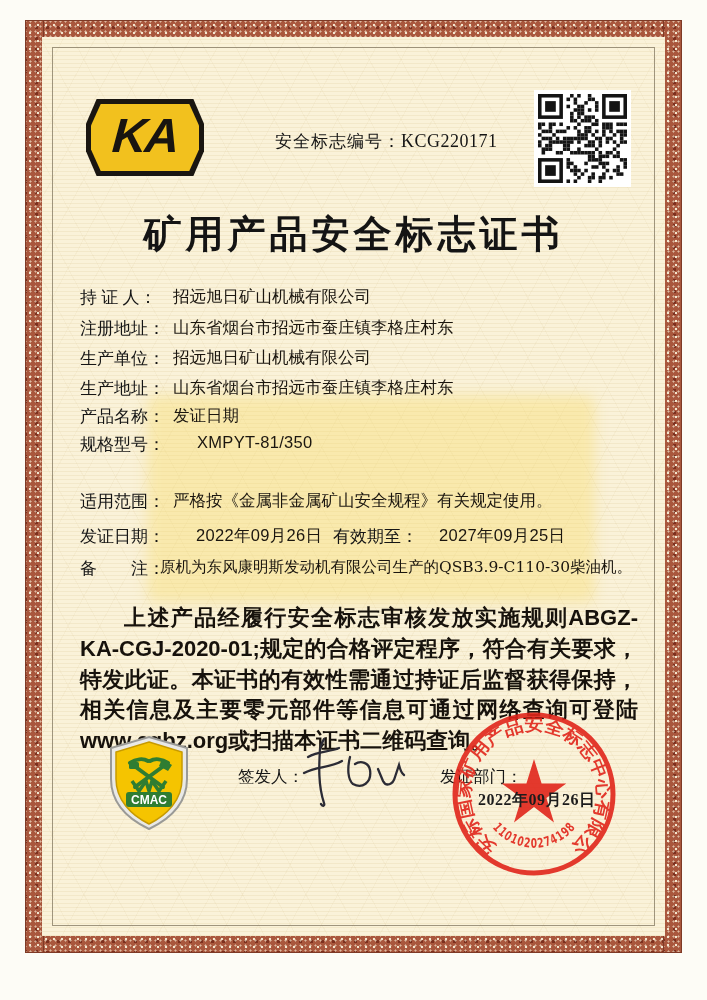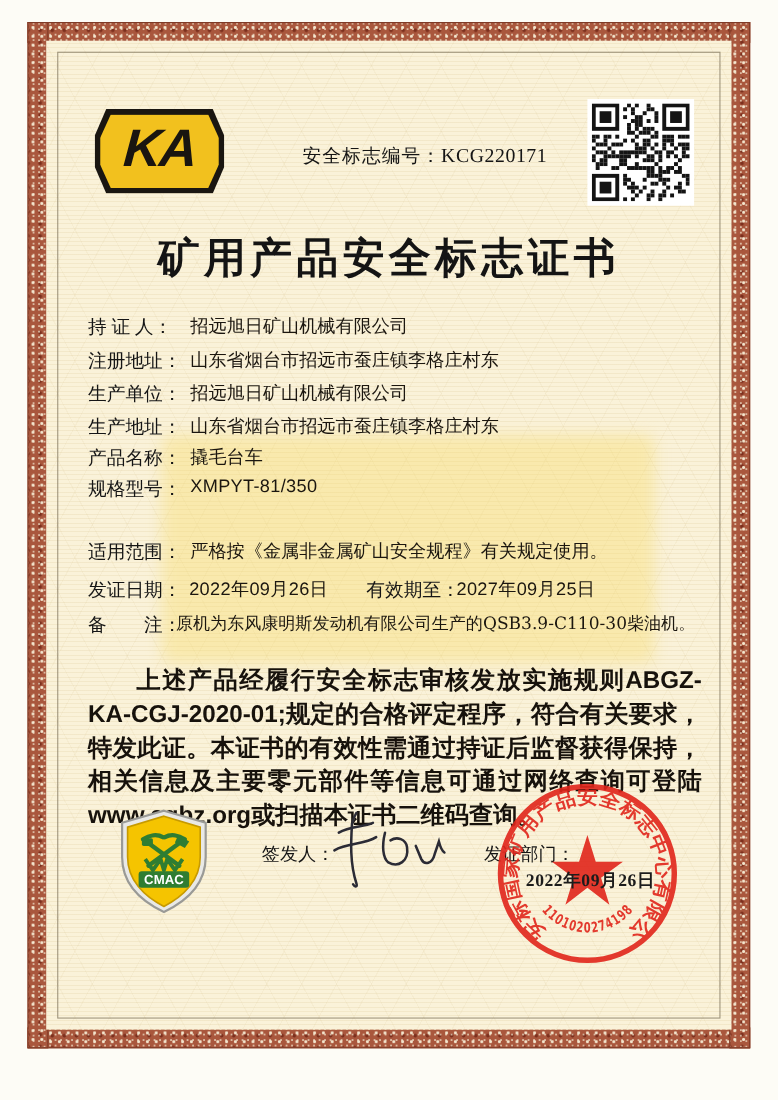--- a/index.html
+++ b/index.html
@@ -46,21 +46,21 @@
   .qr{position:absolute;left:492px;top:53px;width:97px;height:97px;background:#ffffff;padding:0;}
   .qr svg{position:absolute;left:4px;top:4px;}
 
   .title{position:absolute;left:0;right:0;top:172px;text-align:center;font-size:38px;font-weight:900;
     color:#141414;letter-spacing:4px;}
 
   .row{position:absolute;left:38px;white-space:nowrap;font-size:17px;color:#151515;}
   .row .lab{display:inline-block;color:#151515;}
   .val{font-weight:400;color:#1b160f;}
   .val.kai{font-family:"DejaVu Serif",serif;font-size:16.5px;}
-  .val.latin{font-family:"Liberation Sans",sans-serif;font-size:16.5px;letter-spacing:0.3px;}
+  .val.latin{font-family:"Liberation Sans",sans-serif;font-size:16.5px;letter-spacing:0.3px;margin-left:24px;}
   .pos-abs{position:absolute;top:0;}
 
   .para{position:absolute;left:38px;top:566px;width:558px;font-size:22px;font-weight:700;color:#17120c;
     line-height:1.40;text-align:justify;text-indent:2em;font-family:Liberation Sans, sans-serif;}
 
   
   .cmac{position:absolute;left:64px;top:698px;width:86px;height:118px;}
 
   .signer{position:absolute;left:196px;top:729px;font-size:16.5px;color:#151515;}
   .sig{position:absolute;left:256px;top:690px;}
@@ -302,21 +302,21 @@
             <rect x="7.12" y="71.2" width="10.68" height="10.68" fill="#141414"></rect>
           </svg>
       </div>
 
       <div class="title">矿用产品安全标志证书</div>
 
       <div class="row" style="top:249px"><span class="lab">持 证 人：</span><span class="val kai pos-abs" style="left:93px">招远旭日矿山机械有限公司</span></div>
       <div class="row" style="top:280px"><span class="lab">注册地址：</span><span class="val kai pos-abs" style="left:93px">山东省烟台市招远市蚕庄镇李格庄村东</span></div>
       <div class="row" style="top:310px"><span class="lab">生产单位：</span><span class="val kai pos-abs" style="left:93px">招远旭日矿山机械有限公司</span></div>
       <div class="row" style="top:340px"><span class="lab">生产地址：</span><span class="val kai pos-abs" style="left:93px">山东省烟台市招远市蚕庄镇李格庄村东</span></div>
-      <div class="row" style="top:368px"><span class="lab">产品名称：</span><span class="val kai pos-abs" style="left:93px">撬毛台车</span></div>
+      <div class="row" style="top:368px"><span class="lab">产品名称：</span><span class="val kai pos-abs" style="left:93px">发证日期</span></div>
       <div class="row" style="top:396px"><span class="lab">规格型号：</span><span class="val latin pos-abs" style="left:93px">XMPYT-81/350</span></div>
       <div class="row" style="top:453px"><span class="lab">适用范围：</span><span class="val kai pos-abs" style="left:93px">严格按《金属非金属矿山安全规程》有关规定使用。</span></div>
 
       <div class="row" style="top:488px">
         <span class="lab">发证日期：</span>
         <span class="val latin pos-abs" style="left:92px">2022年09月26日</span>
         <span class="lab pos-abs" style="left:253px">有效期至：</span>
         <span class="val latin pos-abs" style="left:335px">2027年09月25日</span>
       </div>
 

